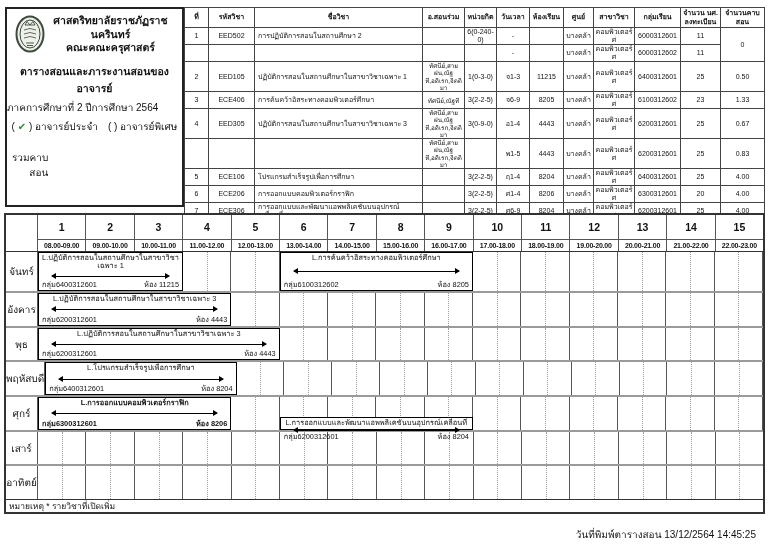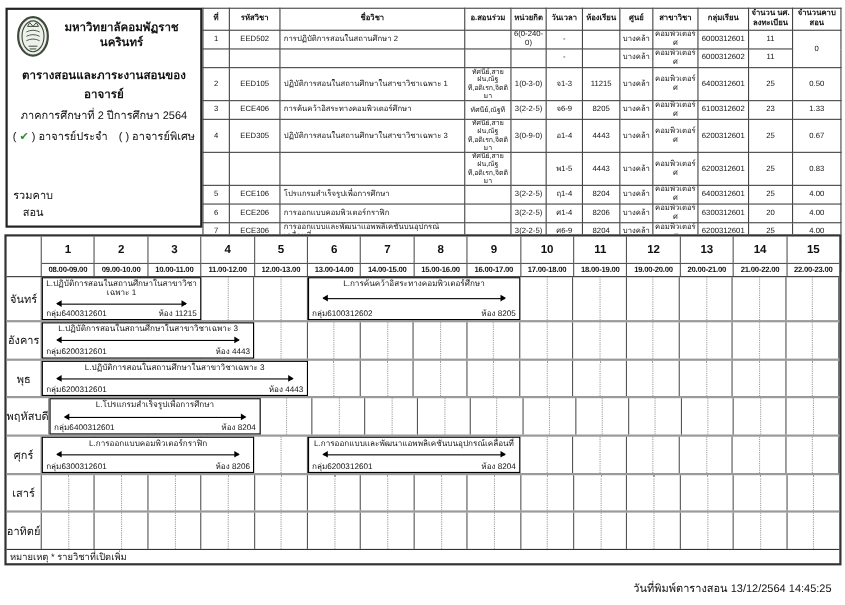--- a/index.html
+++ b/index.html
@@ -5,26 +5,26 @@
   * { margin:0; padding:0; box-sizing:border-box; }
   body { font-family:"Liberation Sans","DejaVu Sans",sans-serif; background:#fff; }
   .page { position:relative; width:768px; height:550px; background:#fff; overflow:hidden; color:#111; }
 
   
   .info-box { position:absolute; left:5px; top:7px; width:179px; height:200px; border:2px solid #222; background:#fff; }
   .info-head { display:flex; align-items:center; padding:5px 4px 1px 8px; }
   .seal { width:30px; height:38px; flex:0 0 auto; }
   .uni-name { flex:1; text-align:center; font-weight:bold; font-size:10.5px; line-height:1.3; padding-right:2px; }
   .doc-title { text-align:center; font-weight:bold; font-size:10.5px; margin-top:7px; }
-  .semester { text-align:center; font-size:10px; margin-top:3px; }
+  .semester { text-align:left; font-size:10px; margin-top:3px; }
   .type-line { text-align:center; font-size:10px; margin-top:4px; }
   .check { color:#2e8b2e; font-weight:bold; }
   .name-line { font-size:10px; margin:6px 0 0 8px; }
   .workload { display:flex; gap:8px; font-size:10px; margin:16px 0 0 5px; line-height:1.5; }
-  .wl-left { text-align:center;margin-top:24px; }
+  .wl-left { text-align:right; }
   .wl-right { text-align:left; }
 
   
   .course-table-wrap { position:absolute; left:184px; top:7px; width:581px; height:200px; }
   table.course { width:100%; height:100%; border-collapse:collapse; table-layout:fixed; font-size:7px; }
   table.course th, table.course td { border:1px solid #444; padding:0 1px; text-align:center; vertical-align:middle; line-height:1.15; overflow:hidden; word-break:break-word; }
   table.course th { font-weight:bold; font-size:7px; height:20px; }
   table.course td:nth-child(3) { text-align:left; padding-left:3px; }
   table.course td:nth-child(4) { font-size:6.3px; }
   tbody.cbody tr:nth-child(1){height:12px} tbody.cbody tr:nth-child(2){height:12px}
@@ -69,21 +69,22 @@
   <div class="info-box">
     <div class="info-head">
       <svg class="seal" viewBox="0 0 30 38">
         <ellipse cx="15" cy="19" rx="13.5" ry="17.5" fill="#eef0ea" stroke="#3d4a3c" stroke-width="2"></ellipse>
         <ellipse cx="15" cy="19" rx="10" ry="14" fill="none" stroke="#3d4a3c" stroke-width="1"></ellipse>
         <path d="M10 10 L12 6.5 L15 10 L18 6.5 L20 10 Z" fill="none" stroke="#3d4a3c" stroke-width="0.9"></path>
         <path d="M9 15 Q15 12 21 15 M9 19 Q15 16 21 19 M9 23 Q15 20 21 23" fill="none" stroke="#3d4a3c" stroke-width="0.8"></path>
         <path d="M11 28 H19 M12 30.5 H18" stroke="#3d4a3c" stroke-width="0.9"></path>
       </svg>
       <div class="uni-name">
-        <div>มหาวิทยาลัคอมพัฏราชนครินทร์</div>
+        <div>ศาสตริทยาลัยราชภัฏราชนครินทร์</div>
+        <div>คณะคณะครุศาสตร์</div>
       </div>
     </div>
     <div class="doc-title">ตารางสอนและภาระงานสอนของอาจารย์</div>
     <div class="semester">ภาคการศึกษาที่ 2 ปีการศึกษา 2564</div>
     <div class="type-line"><span>( </span><span class="check">✔</span><span> ) อาจารย์ประจำ</span><span>　( ) อาจารย์พิเศษ</span></div>
     <div class="workload">
       <div class="wl-left">
         <div>รวมคาบ</div>
         <div>สอน</div>
       </div>
@@ -462,29 +463,29 @@
           <div class="hour-cell"></div>
           <div class="hour-cell"></div>
           <div class="hour-cell"></div>
           <div class="hour-cell"></div>
           <div class="hour-cell"></div>
           <div class="hour-cell"></div>
           <div class="hour-cell"></div>
           <div class="hour-cell"></div>
           <div class="hour-cell"></div>
           <div class="hour-cell"></div>
-          <div class="block" style="left: 0%; width: 26.6667%;">
+          <div class="block" style="left: 0%; width: 26.6667%; font-weight: bold;">
             <div class="b-title">L.การออกแบบคอมพิวเตอร์กราฟิก</div>
             <div class="b-arrow"></div>
             <div class="b-foot">
               <span>กลุ่ม6300312601</span>
               <span>ห้อง 8206</span>
             </div>
           </div>
-          <div class="block" style="left: 33.3333%; width: 26.6667%;">
+          <div class="block" style="left: 33.3333%; width: 26.6667%; margin-top: 20px;">
             <div class="b-title">L.การออกแบบและพัฒนาแอพพลิเคชันบนอุปกรณ์เคลื่อนที่</div>
             <div class="b-arrow"></div>
             <div class="b-foot">
               <span>กลุ่ม6200312601</span>
               <span>ห้อง 8204</span>
             </div>
           </div>
         </div>
       </div>
       <div class="day-row d5">

